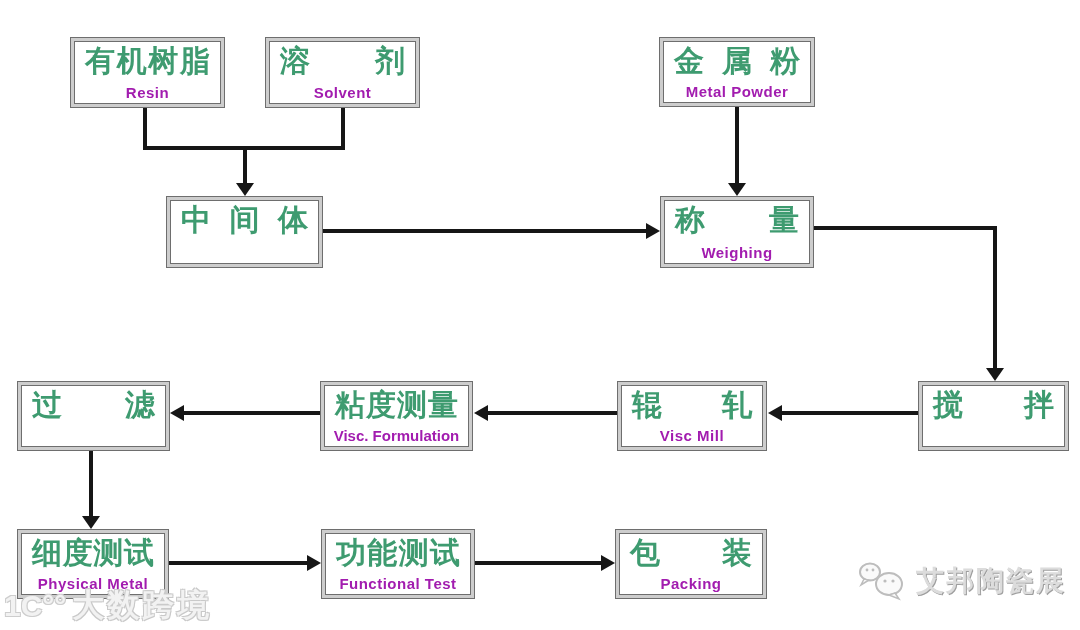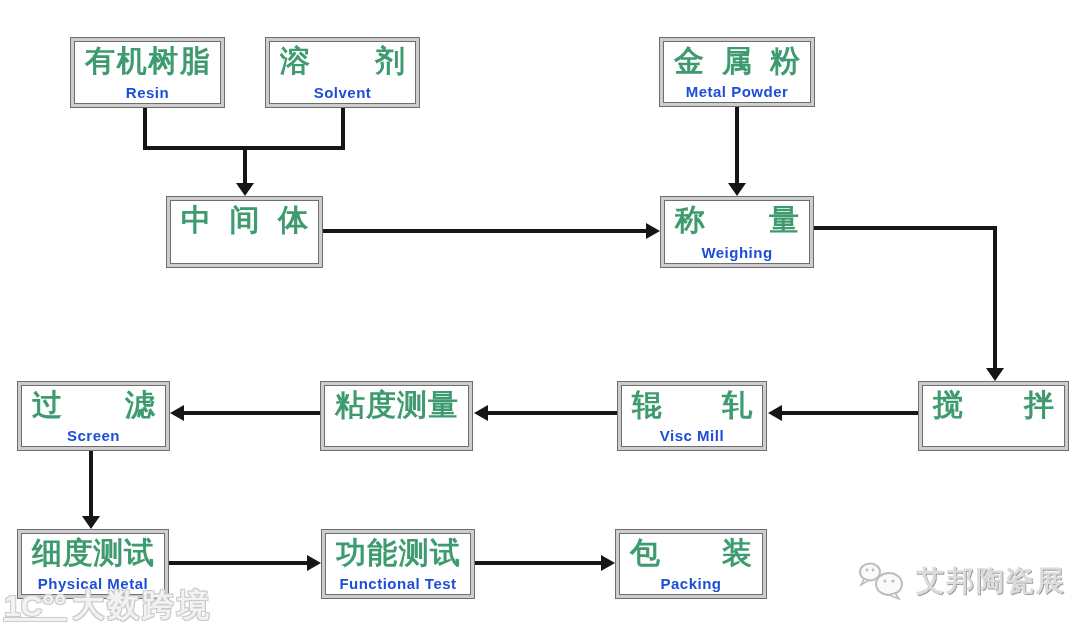--- a/index.html
+++ b/index.html
@@ -23,21 +23,21 @@
     display:flex;justify-content:space-between;align-items:center;
     padding:7px 14px 0 14px;
     font-size:30px;line-height:32px;
     font-family:"DejaVu Serif","Liberation Serif",serif;
     color:#3e9b70;font-weight:bold;
   }
   .en{
     text-align:center;
     padding-bottom:6px;
     font-size:15px;font-weight:bold;
-    color:#1d4ed8;
+    color:#a21caf;
     letter-spacing:0.5px;
   }
   
   .ln{position:absolute;background:#161616;}
   .tri{position:absolute;width:0;height:0;}
   .tri-down {border-left:9px solid transparent;border-right:9px solid transparent;border-top:13px solid #161616;}
   .tri-left {border-top:8px solid transparent;border-bottom:8px solid transparent;border-right:14px solid #161616;}
   .tri-right{border-top:8px solid transparent;border-bottom:8px solid transparent;border-left:14px solid #161616;}
   
   .wm-left{
@@ -45,21 +45,20 @@
     display:flex;align-items:center;gap:6px;
     font-size:32px;font-weight:bold;letter-spacing:3px;
     color:#f2f2f2;
     text-shadow:-1px -1px 0 #c9c9c9,1px -1px 0 #c9c9c9,-1px 1px 0 #c9c9c9,1px 1px 0 #c9c9c9;
     user-select:none;
   }
   .wm-left .logo{
     font-size:30px;letter-spacing:0;
     color:#f2f2f2;
     text-shadow:-1px -1px 0 #cdcdcd,1px -1px 0 #cdcdcd,-1px 1px 0 #cdcdcd,1px 1px 0 #cdcdcd;
-    text-decoration:underline;
   }
   .wm-right{
     position:absolute;left:858px;top:560px;
     display:flex;align-items:center;gap:8px;
     font-size:28px;font-weight:bold;letter-spacing:2px;
     color:#dcdcdc;
     text-shadow:1px 1px 0 #9e9e9e,-1px -1px 0 #ffffff;
     font-family:Liberation Sans, sans-serif;
     user-select:none;
   }
@@ -110,30 +109,30 @@
         <span>量</span>
       </div>
     <div class="en">Weighing</div>
   </div>
 
   <div class="node" style="left:17px;top:381px;width:153px;height:70px;">
     <div class="zh">
         <span>过</span>
         <span>滤</span>
       </div>
-    <div class="en">Screen</div>
   </div>
 
   <div class="node" style="left:320px;top:381px;width:153px;height:70px;">
     <div class="zh">
         <span>粘</span>
         <span>度</span>
         <span>测</span>
         <span>量</span>
       </div>
+    <div class="en" style="letter-spacing:0;">Visc. Formulation</div>
   </div>
 
   <div class="node" style="left:617px;top:381px;width:150px;height:70px;">
     <div class="zh">
         <span>辊</span>
         <span>轧</span>
       </div>
     <div class="en">Visc Mill</div>
   </div>
 

